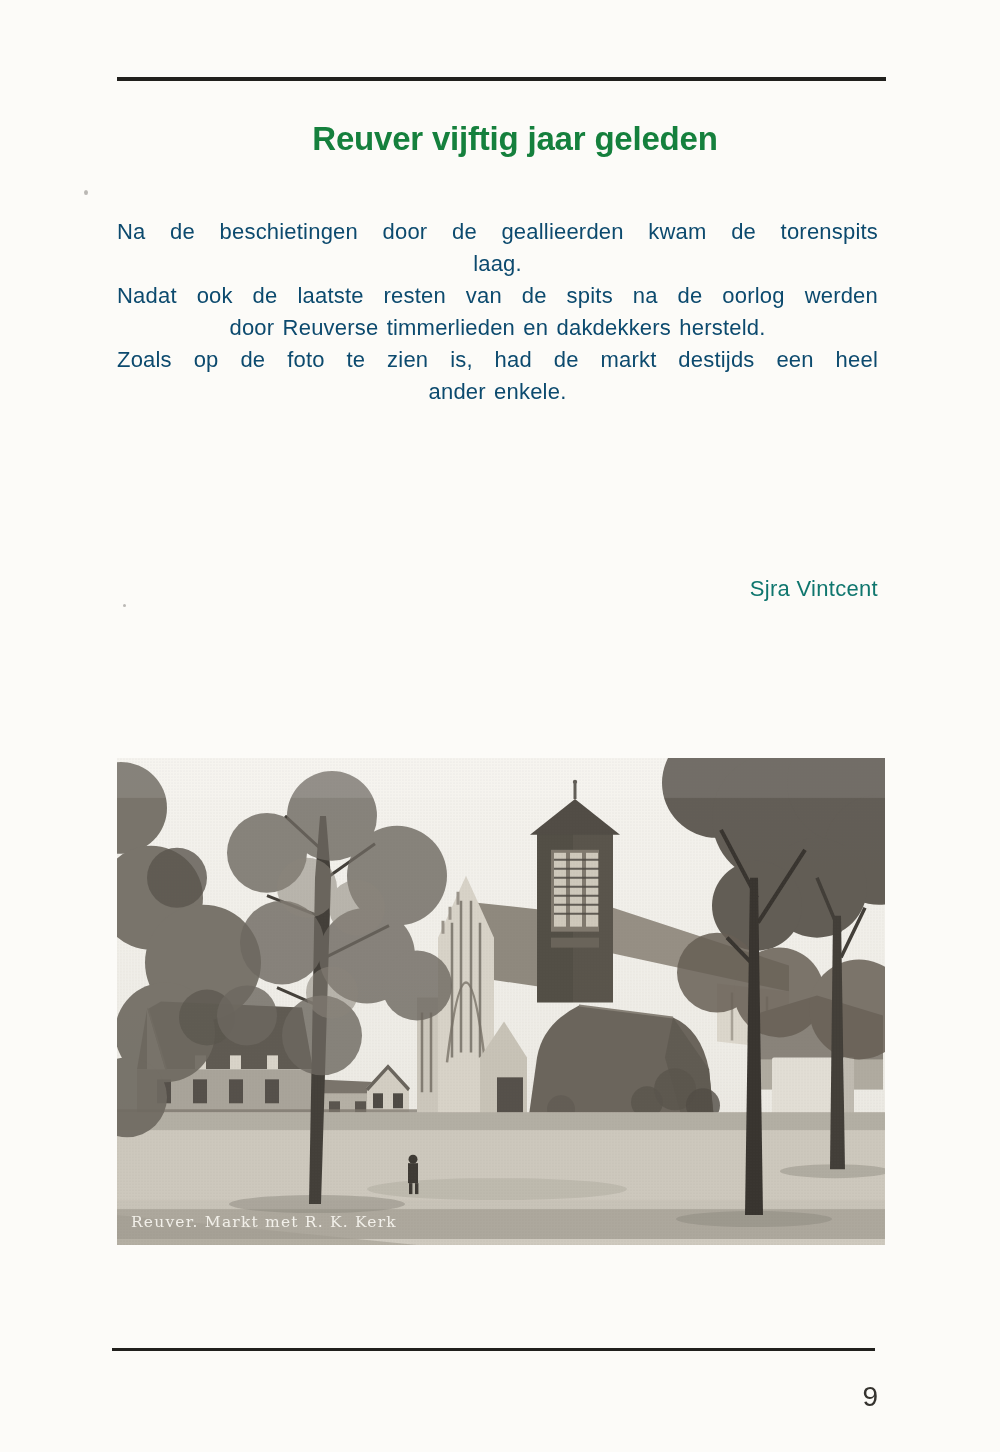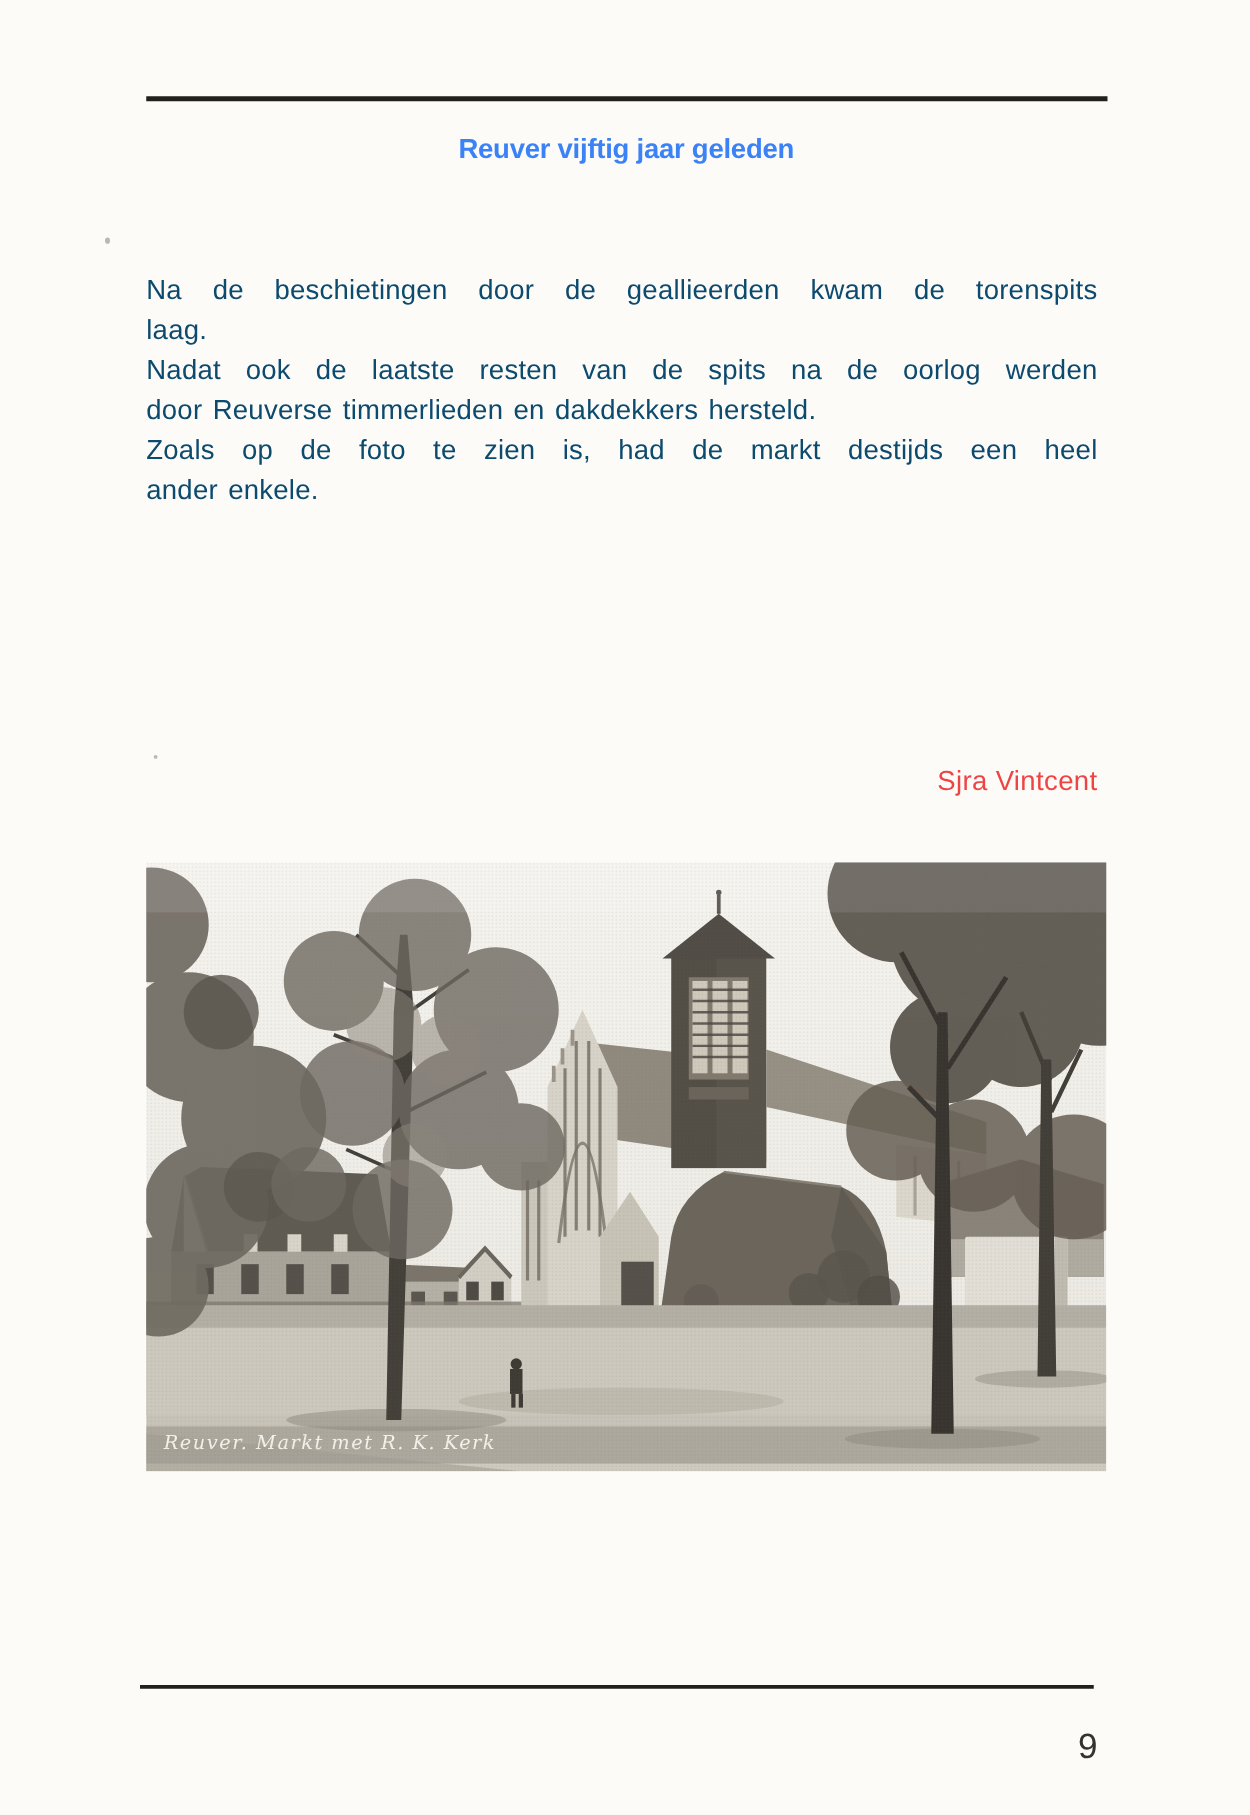--- a/index.html
+++ b/index.html
@@ -7,39 +7,39 @@
     position:relative; width:1000px; height:1452px;
     background:#fcfbf8;
     font-family:"Liberation Sans", sans-serif;
     color:#2b2925; overflow:hidden;
   }
   .rule{position:absolute; background:#21201d;}
   .rule.top{left:117px; top:77px; width:769px; height:4px;}
   .rule.bottom{left:112px; top:1348px; width:763px; height:3px;}
 
   .title{
-    position:absolute; left:117px; top:106px; width:768px; margin:0;
-    text-align:center; font-size:22px; font-weight:bold;
-    letter-spacing:-0.2px; color:#3b82f6;
+    position:absolute; left:117px; top:106px; width:768px; margin:14px;
+    text-align:center; font-size:33px; font-weight:bold;
+    letter-spacing:-0.2px; color:#15803d;
   }
 
   .article{
     position:absolute; left:117px; top:216px; width:761px;
     font-size:22px; letter-spacing:0.2px; word-spacing:2px; color:#0c4a6e;
   }
   .tl{height:32px; line-height:32px; overflow:hidden;}
   .tl.just{text-align:justify; text-align-last:justify;}
-  .tl.last{text-align:left;}
+  .tl.last{text-align:center;}
 
   .author{
-    position:absolute; left:117px; top:612px; width:761px;
-    text-align:right; font-size:22px; letter-spacing:0.3px; color:#ef4444;
-  }
-
-  .photo{position:absolute; left:117px; top:690px; width:768px; height:487px; margin:0;font-style:italic;}
+    position:absolute; left:117px; top:576px; width:761px;
+    text-align:right; font-size:22px; letter-spacing:0.3px; color:#0f766e;
+  }
+
+  .photo{position:absolute; left:117px; top:758px; width:768px; height:487px; margin:0;}
   .photo svg{display:block;}
   .caption-text{
     font-family:"DejaVu Serif", serif;
     font-size:15.5px; letter-spacing:1.2px; fill:#faf8f2; opacity:0.93;
   }
 
   .pagenum{
     position:absolute; left:117px; top:1381px; width:761px;
     text-align:right; font-size:28px; color:#35332f;
   }

